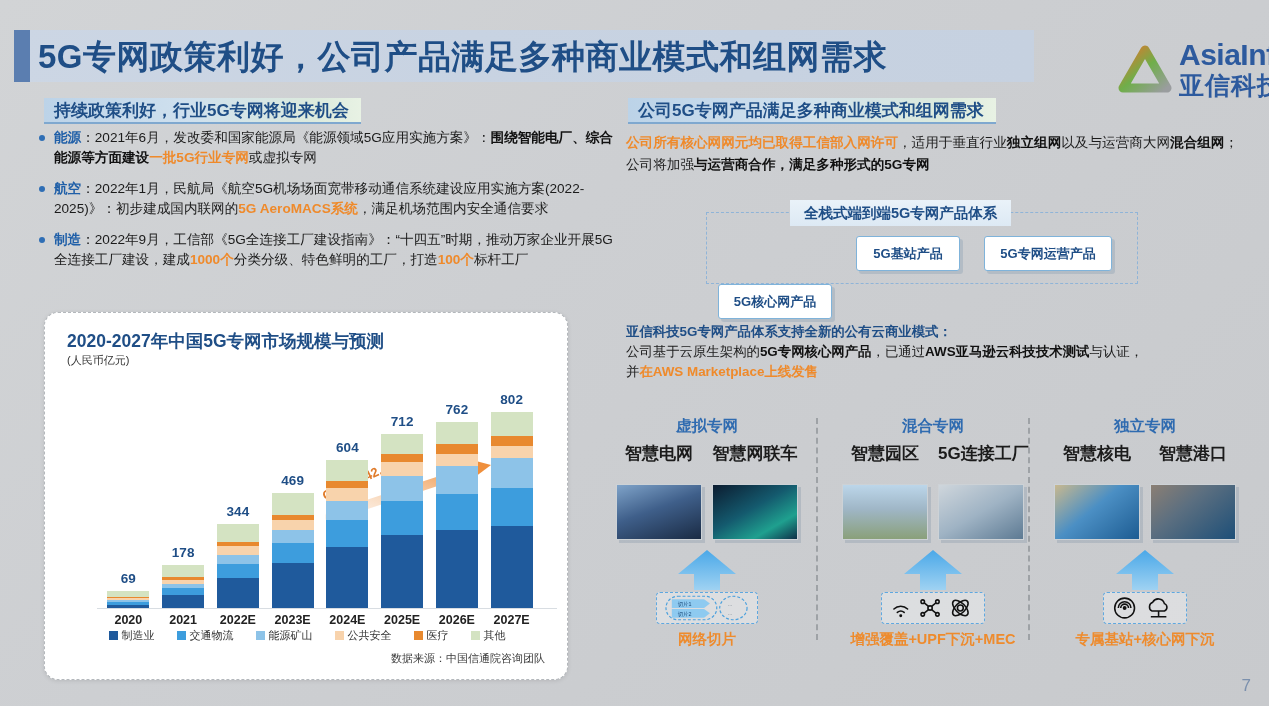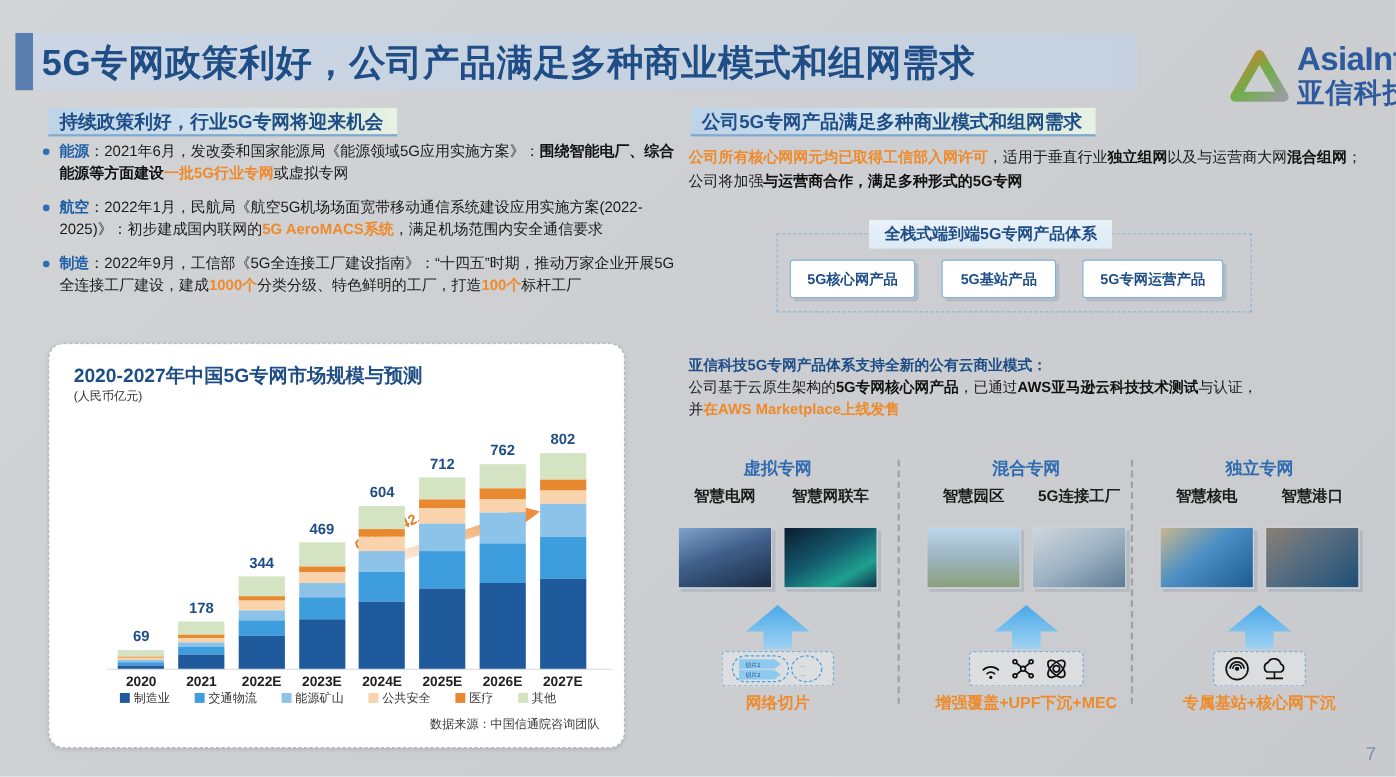--- a/index.html
+++ b/index.html
@@ -92,37 +92,37 @@
     background:linear-gradient(to bottom,#eaf2f9,#dde9f4);
     font-size:14.5px; font-weight:bold; color:#1f4e86; line-height:26px; white-space:nowrap;
   }
   .prod-box {
     position:absolute; top:236px; height:35px;
     background:#fff; border:1.5px solid #7fb3da; border-radius:3px;
     box-shadow:3px 3px 0 rgba(140,160,180,.38);
     font-size:13px; font-weight:bold; color:#1f4e86;
     display:flex; align-items:center; justify-content:center; white-space:nowrap;
   }
-  #pb0 { left:718px; width:114px; }
+  #pb0 { left:718px; width:114px;margin-top:48px; }
   #pb1 { left:856px; width:104px; }
   #pb2 { left:984px; width:128px; }
 
   
   .cloud { position:absolute; left:626px; top:322px; width:612px; }
   .cloud p { font-size:13.4px; line-height:20px; color:#1b1b1b; }
   .cloud .t0 { color:#1f4e86; font-weight:bold; }
 
   
   .cols { position:absolute; left:604px; top:416px; width:644px; height:248px; }
   .vdiv { position:absolute; top:2px; width:0; height:222px; border-left:2px dashed #9ea2a6; }
   .col { position:absolute; top:0; }
   .col-title { width:100%; text-align:center; font-size:15.5px; font-weight:bold; color:#2f6bb0; }
   .thumbs { position:absolute; top:26px; display:flex; gap:10px; }
   .thumb-wrap { width:86px; }
-  .thumb-cap { text-align:center; font-size:14px; font-weight:bold; color:#1b1b1b; margin-bottom:19px; white-space:nowrap; }
+  .thumb-cap { text-align:center; font-size:17px; font-weight:bold; color:#1b1b1b; margin-bottom:19px; white-space:nowrap; }
   .thumb {
     width:86px; height:56px; border:1px solid #cdd2d6;
     box-shadow:3px 3px 0 rgba(150,165,178,.45); overflow:hidden; position:relative;
   }
   .arrow-up { position:absolute; top:134px; width:62px; height:40px; }
   .icon-box {
     position:absolute; top:176px; border:1.5px dashed #5fa8e0; border-radius:4px;
     background:rgba(255,255,255,.35); display:flex; align-items:center; justify-content:center;
     gap:8px; padding:4px 8px; height:32px;
   }

